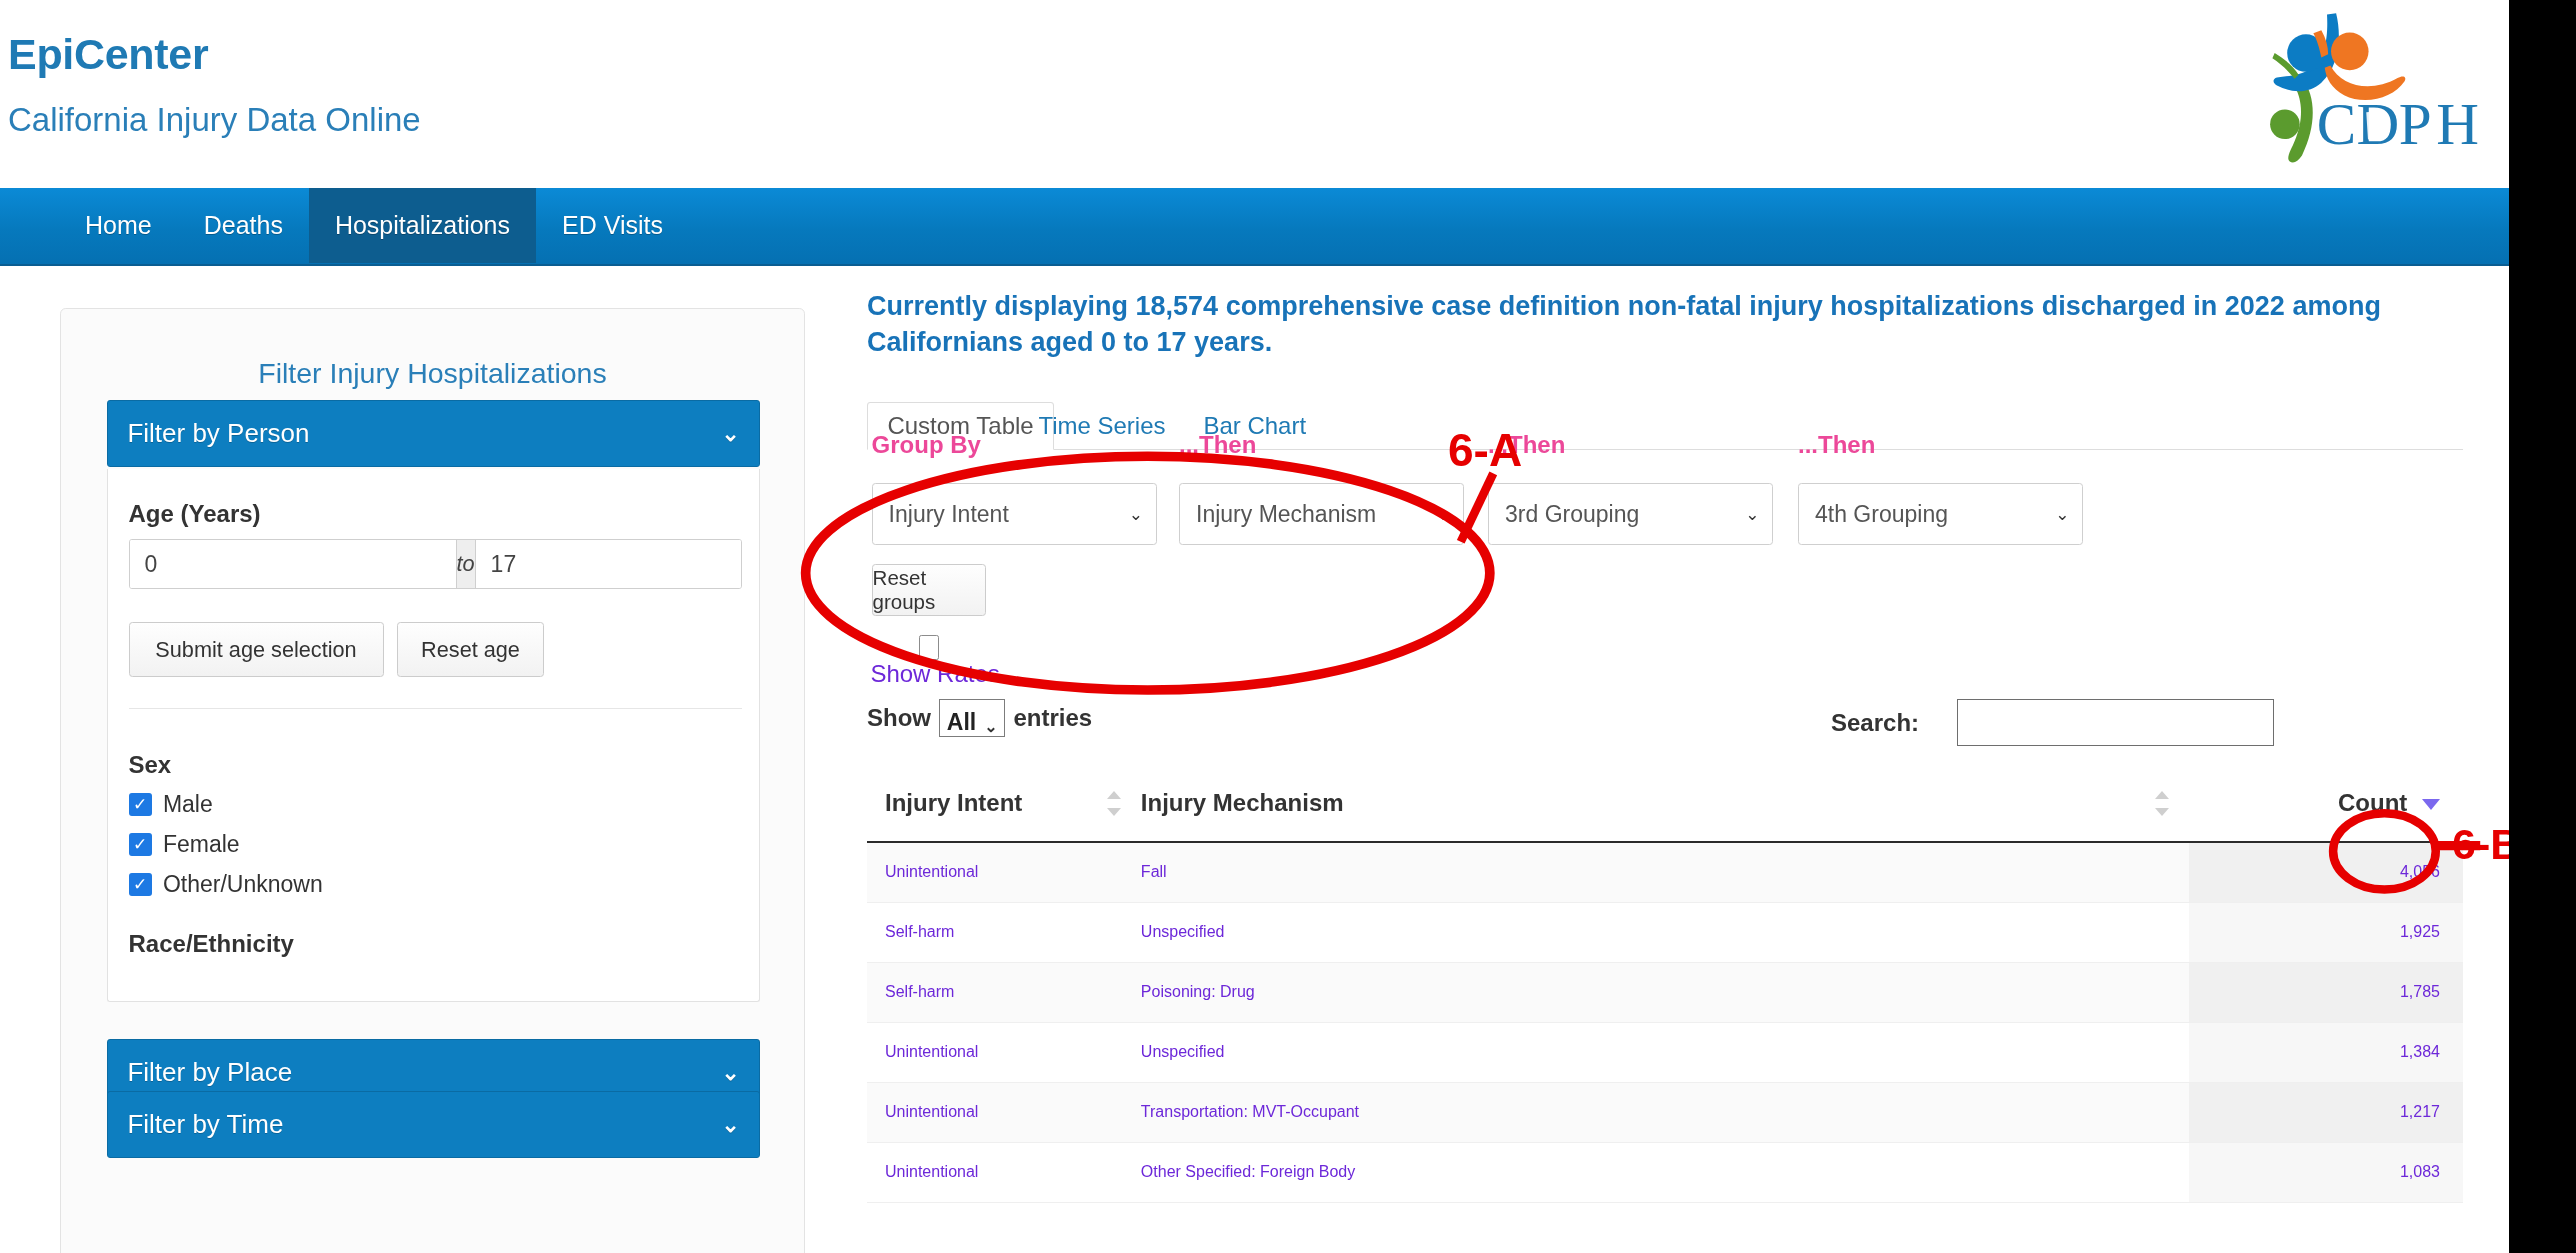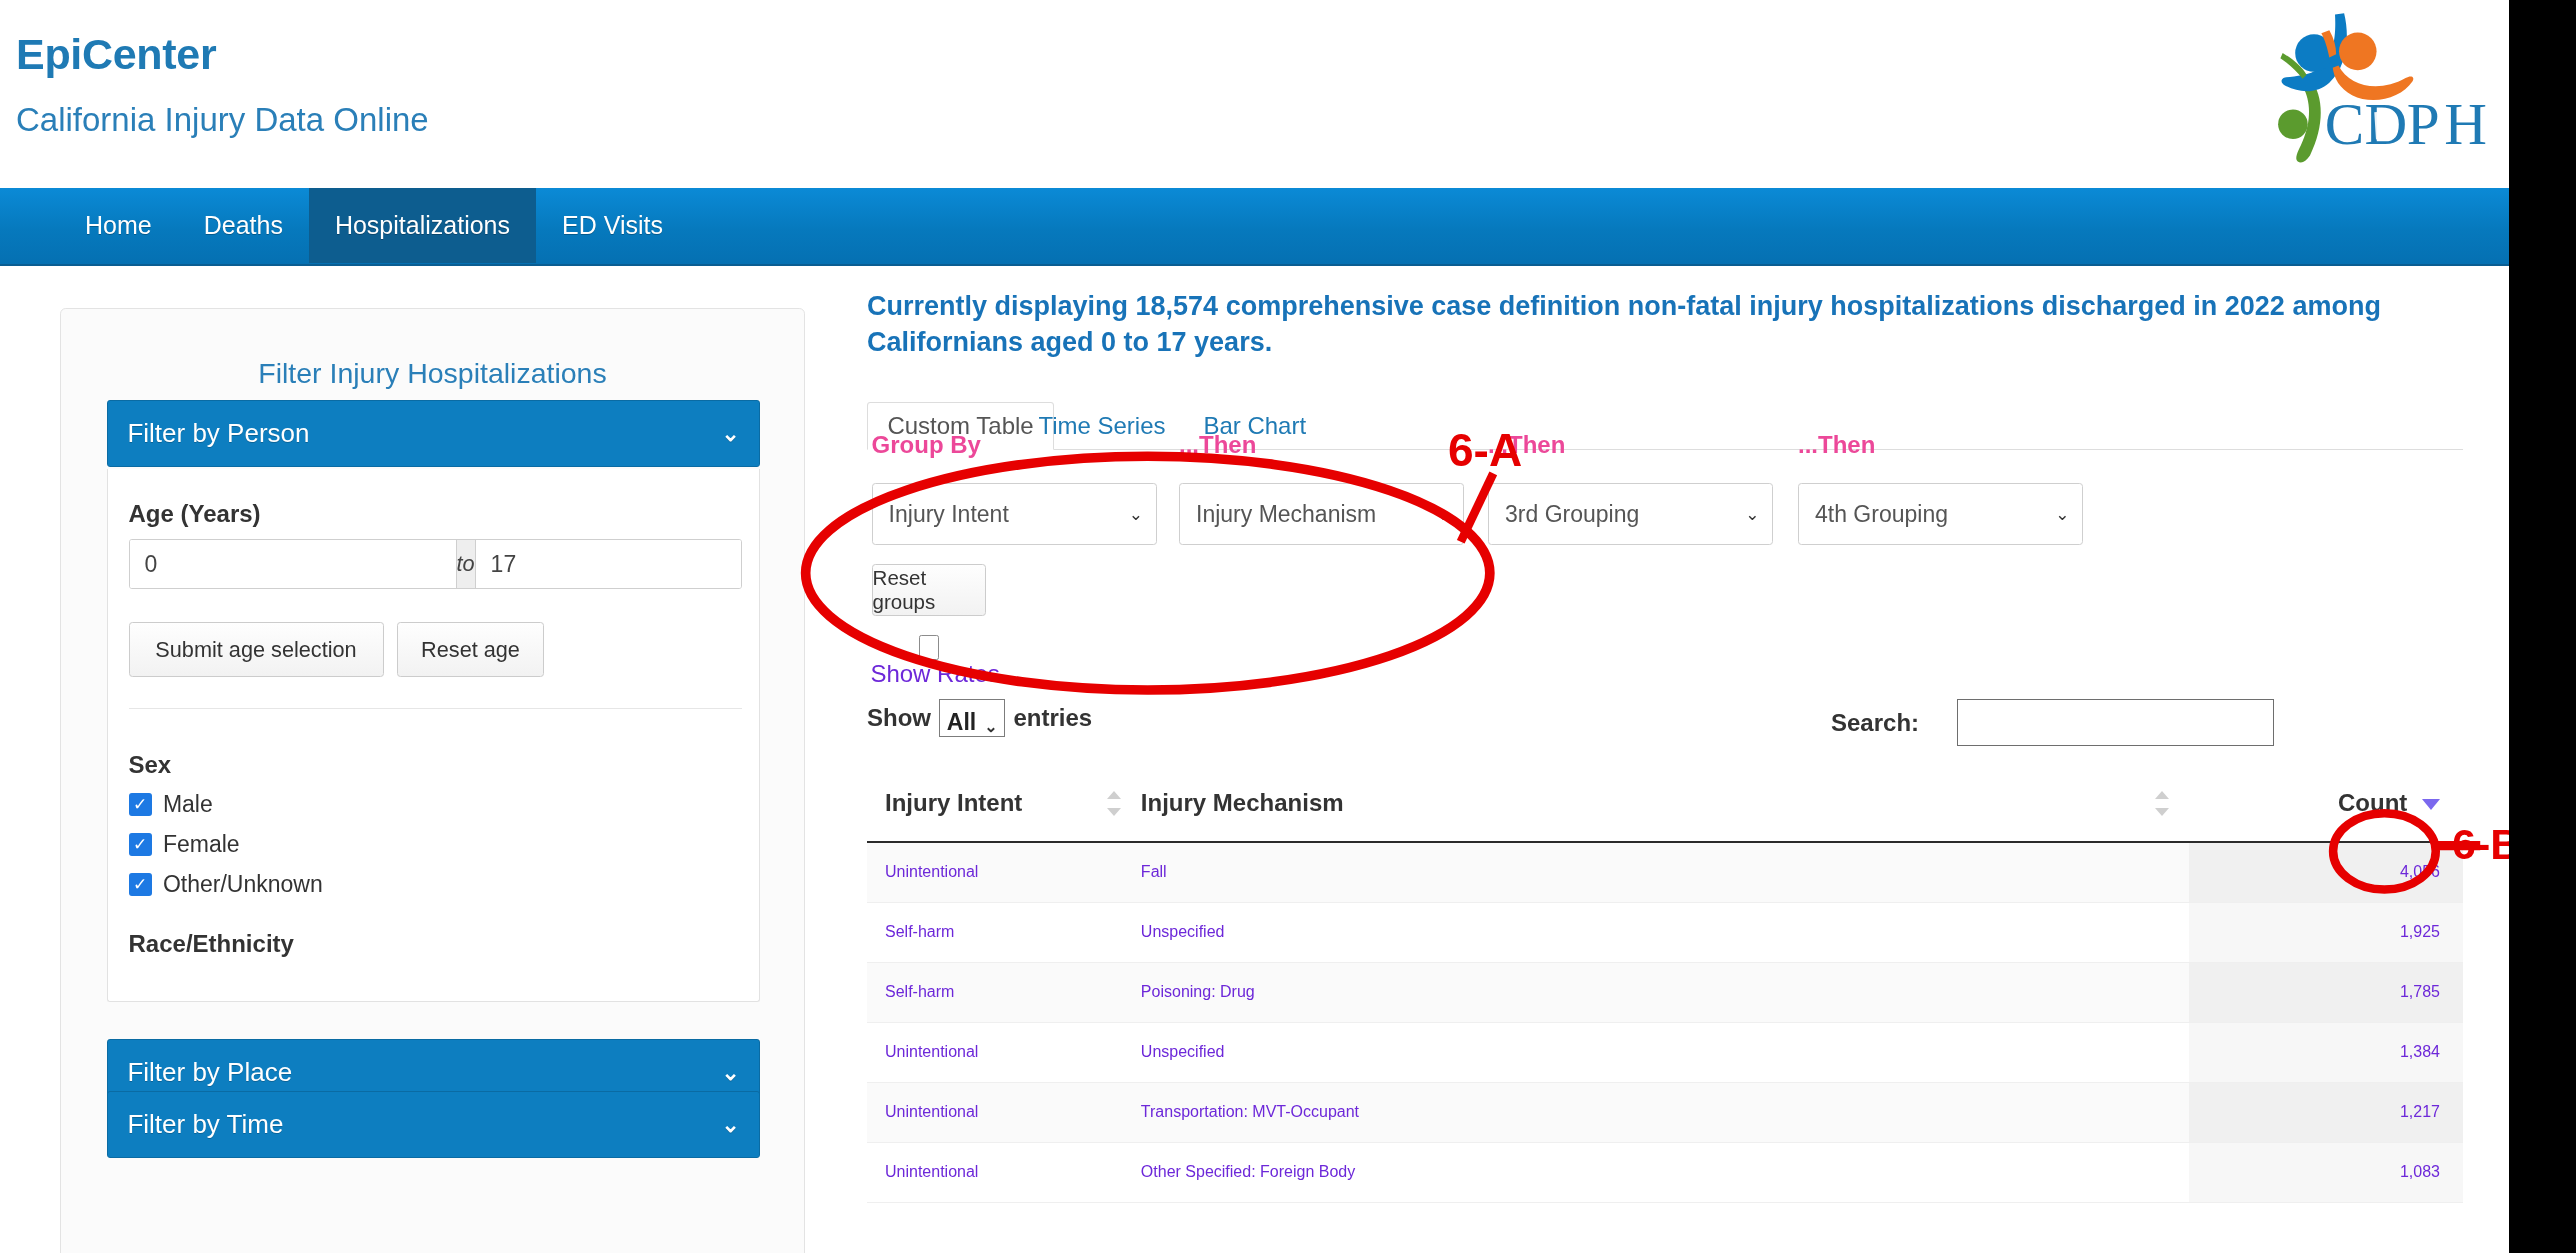--- a/index.html
+++ b/index.html
@@ -13,21 +13,21 @@
   }
 
   
   #right-gutter {
     position:absolute; left:2509px; top:0; width:67px; height:1254px;
     background:#000000; z-index:40;
   }
 
   
   #site-header {
-    position:absolute; left:8px; top:0; width:2509px; height:188px;
+    position:absolute; left:0; top:0; width:2509px; height:188px;
     background:#ffffff;
   }
   #brand-title {
     position:absolute; left:8px; top:30px;
     font-size:43px; font-weight:bold; color:#1f7ab4; letter-spacing:-0.3px;
   }
   #brand-subtitle {
     position:absolute; left:8px; top:101px;
     font-size:33px; font-weight:normal; color:#2a7fb8;
   }

